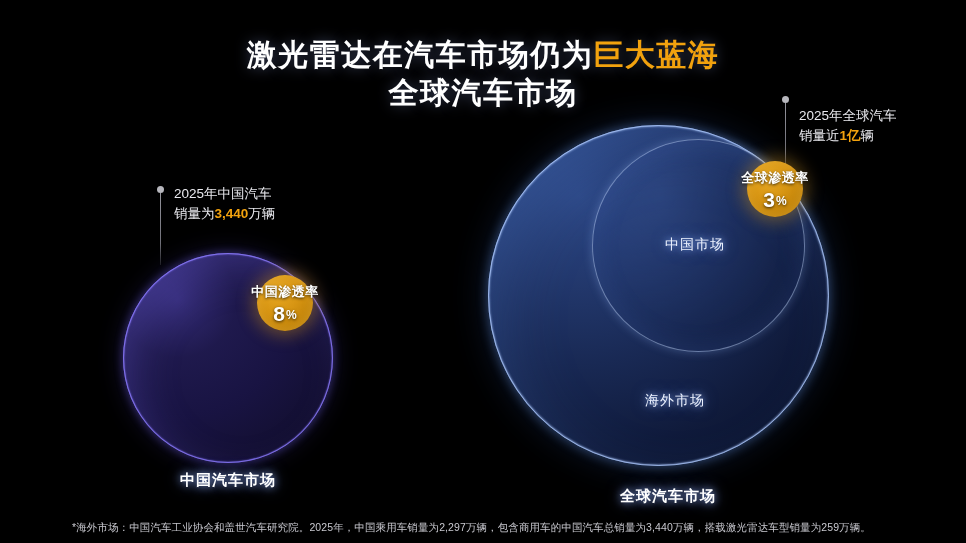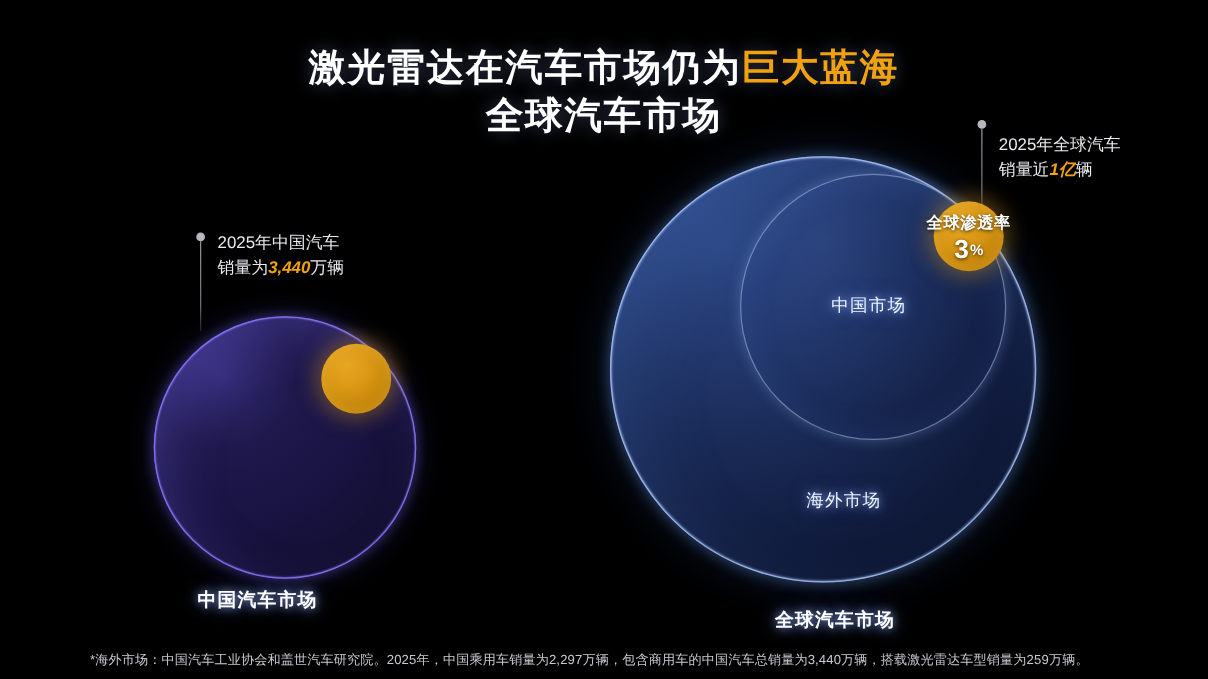--- a/index.html
+++ b/index.html
@@ -122,21 +122,21 @@
     position: absolute;
     font-size: 15px;
     font-weight: bold;
     letter-spacing: 1px;
     color: #ffffff;
     text-shadow:
       0 0 8px rgba(150,180,255,0.85),
       0 0 16px rgba(110,150,255,0.55);
     white-space: nowrap;
   }
-  #label-china-market      { left: 158px; top: 471px; }
+  #label-china-market      { left: 180px; top: 471px; }
   #label-global-market     { left: 620px; top: 487px; }
 
   .inner-label {
     position: absolute;
     font-size: 14px;
     font-weight: normal;
     letter-spacing: 1px;
     color: #eef3ff;
     text-shadow:
       0 0 7px rgba(150,185,255,0.90),
@@ -212,21 +212,20 @@
   .callout-text {
     position: absolute;
     font-size: 13.5px;
     line-height: 1.45;
     color: #e9e9ee;
     white-space: nowrap;
   }
   .callout-text .hl {
     color: #F2A20E;
     font-weight: bold;
-    font-style: italic;
   }
 
   #callout-left-dot   { left: 157px; top: 186px; }
   #callout-left-line  { left: 160px; top: 193px; height: 72px; }
   #callout-left-text  { left: 174px; top: 184px; }
 
   #callout-right-dot  { left: 782px; top: 96px; }
   #callout-right-line { left: 785px; top: 103px; height: 70px; }
   #callout-right-text { left: 799px; top: 106px; }
 
@@ -255,20 +254,24 @@
   <div class="sphere-label" id="label-china-market">中国汽车市场</div>
 
   <div class="callout-dot" id="callout-left-dot"></div>
   <div class="callout-line" id="callout-left-line"></div>
   <div class="callout-text" id="callout-left-text">
     <div>2025年中国汽车</div>
     <div><span>销量为</span><span class="hl">3,440</span><span>万辆</span></div>
   </div>
 
   <div class="badge" id="badge-china"></div>
+  <div class="badge-text" id="badge-china-text">
+    <span class="badge-title">中国渗透率</span>
+    <span class="badge-value"><span>8</span><span class="badge-unit">%</span></span>
+  </div>
 
   <div class="sphere" id="global-sphere"></div>
   <div class="sphere" id="inner-china-circle"></div>
 
   <div class="inner-label" id="label-inner-china">中国市场</div>
   <div class="inner-label" id="label-overseas">海外市场</div>
   <div class="sphere-label" id="label-global-market">全球汽车市场</div>
 
   <div class="callout-dot" id="callout-right-dot"></div>
   <div class="callout-line" id="callout-right-line"></div>

